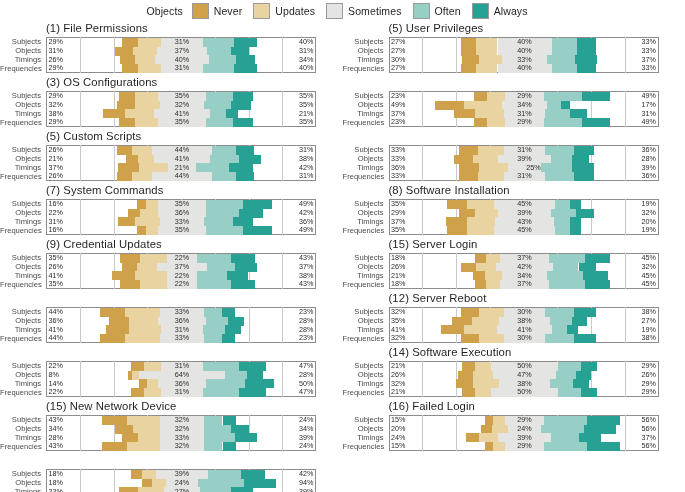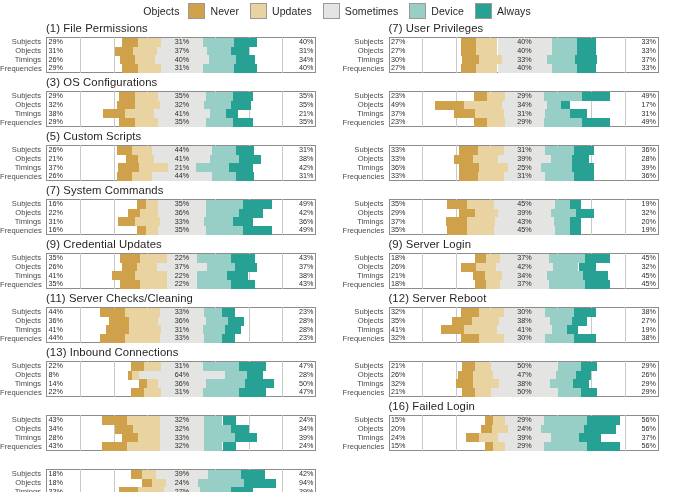--- a/index.html
+++ b/index.html
@@ -90,21 +90,21 @@
         <span class="legend-item">
           <span class="legend-swatch" style="background: rgb(233, 211, 160);"></span>
           <span class="legend-label">Updates</span>
         </span>
         <span class="legend-item">
           <span class="legend-swatch" style="background: rgb(228, 228, 226);"></span>
           <span class="legend-label">Sometimes</span>
         </span>
         <span class="legend-item">
           <span class="legend-swatch" style="background: rgb(151, 206, 198);"></span>
-          <span class="legend-label">Device</span>
+          <span class="legend-label">Often</span>
         </span>
         <span class="legend-item">
           <span class="legend-swatch" style="background: rgb(39, 161, 147);"></span>
           <span class="legend-label">Always</span>
         </span>
       </span>
   </div>
 
   <div class="panels" id="panels">
       <div class="panel">
@@ -160,21 +160,21 @@
             <div class="seg seg-sometimes" style="left: 114.075px; width: 41.85px;"></div>
             <div class="seg seg-often" style="left: 155.925px; width: 31.05px;"></div>
             <div class="seg seg-always" style="left: 186.975px; width: 22.95px;"></div>
             <span class="vlabel left">29%</span>
             <span class="vlabel mid" style="left: 135px;">31%</span>
             <span class="vlabel right">40%</span>
           </div>
         </div>
       </div>
       <div class="panel">
-        <div class="panel-title">(7) User Privileges</div>
+        <div class="panel-title">(5) User Privileges</div>
         <div class="rowlabels">
           <div class="rowlabel">Subjects</div>
           <div class="rowlabel">Objects</div>
           <div class="rowlabel">Timings</div>
           <div class="rowlabel">Frequencies</div>
         </div>
         <div class="plot">
           <div class="frame"></div>
           <div class="gridline" style="left: 33.75px;"></div>
           <div class="gridline" style="left: 67.5px;"></div>
@@ -437,21 +437,21 @@
             <span class="vlabel mid" style="left: 135px;">39%</span>
             <span class="vlabel right">28%</span>
           </div>
           <div class="rowband" style="top: 18.2px;">
             <div class="seg seg-never" style="left: 69.525px; width: 20.25px;"></div>
             <div class="seg seg-rarely" style="left: 89.775px; width: 28.35px;"></div>
             <div class="seg seg-sometimes" style="left: 118.125px; width: 33.75px;"></div>
             <div class="seg seg-often" style="left: 151.875px; width: 31.05px;"></div>
             <div class="seg seg-always" style="left: 182.925px; width: 21.6px;"></div>
             <span class="vlabel left">36%</span>
-            <span class="vlabel mid" style="left: 135px;">25%</span>
+            <span class="vlabel mid" style="left: 144px;">25%</span>
             <span class="vlabel right">39%</span>
           </div>
           <div class="rowband" style="top: 26.8px;">
             <div class="seg seg-never" style="left: 69.525px; width: 18.9px;"></div>
             <div class="seg seg-rarely" style="left: 88.425px; width: 25.65px;"></div>
             <div class="seg seg-sometimes" style="left: 114.075px; width: 41.85px;"></div>
             <div class="seg seg-often" style="left: 155.925px; width: 28.35px;"></div>
             <div class="seg seg-always" style="left: 184.275px; width: 20.25px;"></div>
             <span class="vlabel left">33%</span>
             <span class="vlabel mid" style="left: 135px;">31%</span>
@@ -512,20 +512,21 @@
             <div class="seg seg-sometimes" style="left: 111.375px; width: 47.25px;"></div>
             <div class="seg seg-often" style="left: 158.625px; width: 37.8px;"></div>
             <div class="seg seg-always" style="left: 196.425px; width: 28.35px;"></div>
             <span class="vlabel left">16%</span>
             <span class="vlabel mid" style="left: 135px;">35%</span>
             <span class="vlabel right">49%</span>
           </div>
         </div>
       </div>
       <div class="panel">
+        <div class="panel-title">(8) Software Installation</div>
         <div class="rowlabels">
           <div class="rowlabel">Subjects</div>
           <div class="rowlabel">Objects</div>
           <div class="rowlabel">Timings</div>
           <div class="rowlabel">Frequencies</div>
         </div>
         <div class="plot">
           <div class="frame"></div>
           <div class="gridline" style="left: 33.75px;"></div>
           <div class="gridline" style="left: 67.5px;"></div>
@@ -629,21 +630,21 @@
             <div class="seg seg-sometimes" style="left: 120.15px; width: 29.7px;"></div>
             <div class="seg seg-often" style="left: 149.85px; width: 33.75px;"></div>
             <div class="seg seg-always" style="left: 183.6px; width: 24.3px;"></div>
             <span class="vlabel left">35%</span>
             <span class="vlabel mid" style="left: 135px;">22%</span>
             <span class="vlabel right">43%</span>
           </div>
         </div>
       </div>
       <div class="panel">
-        <div class="panel-title">(9) Server Login</div>
+        <div class="panel-title">(15) Server Login</div>
         <div class="rowlabels">
           <div class="rowlabel">Subjects</div>
           <div class="rowlabel">Objects</div>
           <div class="rowlabel">Timings</div>
           <div class="rowlabel">Frequencies</div>
         </div>
         <div class="plot">
           <div class="frame"></div>
           <div class="gridline" style="left: 33.75px;"></div>
           <div class="gridline" style="left: 67.5px;"></div>
@@ -688,21 +689,20 @@
             <div class="seg seg-sometimes" style="left: 110.025px; width: 49.95px;"></div>
             <div class="seg seg-often" style="left: 159.975px; width: 35.1px;"></div>
             <div class="seg seg-always" style="left: 195.075px; width: 25.65px;"></div>
             <span class="vlabel left">18%</span>
             <span class="vlabel mid" style="left: 135px;">37%</span>
             <span class="vlabel right">45%</span>
           </div>
         </div>
       </div>
       <div class="panel">
-        <div class="panel-title">(11) Server Checks/Cleaning</div>
         <div class="rowlabels">
           <div class="rowlabel">Subjects</div>
           <div class="rowlabel">Objects</div>
           <div class="rowlabel">Timings</div>
           <div class="rowlabel">Frequencies</div>
         </div>
         <div class="plot">
           <div class="frame"></div>
           <div class="gridline" style="left: 33.75px;"></div>
           <div class="gridline" style="left: 67.5px;"></div>
@@ -806,21 +806,20 @@
             <div class="seg seg-sometimes" style="left: 114.75px; width: 40.5px;"></div>
             <div class="seg seg-often" style="left: 155.25px; width: 29.7px;"></div>
             <div class="seg seg-always" style="left: 184.95px; width: 21.6px;"></div>
             <span class="vlabel left">32%</span>
             <span class="vlabel mid" style="left: 135px;">30%</span>
             <span class="vlabel right">38%</span>
           </div>
         </div>
       </div>
       <div class="panel">
-        <div class="panel-title">(13) Inbound Connections</div>
         <div class="rowlabels">
           <div class="rowlabel">Subjects</div>
           <div class="rowlabel">Objects</div>
           <div class="rowlabel">Timings</div>
           <div class="rowlabel">Frequencies</div>
         </div>
         <div class="plot">
           <div class="frame"></div>
           <div class="gridline" style="left: 33.75px;"></div>
           <div class="gridline" style="left: 67.5px;"></div>
@@ -865,20 +864,21 @@
             <div class="seg seg-sometimes" style="left: 114.075px; width: 41.85px;"></div>
             <div class="seg seg-often" style="left: 155.925px; width: 36.45px;"></div>
             <div class="seg seg-always" style="left: 192.375px; width: 27px;"></div>
             <span class="vlabel left">22%</span>
             <span class="vlabel mid" style="left: 135px;">31%</span>
             <span class="vlabel right">47%</span>
           </div>
         </div>
       </div>
       <div class="panel">
+        <div class="panel-title">(14) Software Execution</div>
         <div class="rowlabels">
           <div class="rowlabel">Subjects</div>
           <div class="rowlabel">Objects</div>
           <div class="rowlabel">Timings</div>
           <div class="rowlabel">Frequencies</div>
         </div>
         <div class="plot">
           <div class="frame"></div>
           <div class="gridline" style="left: 33.75px;"></div>
           <div class="gridline" style="left: 67.5px;"></div>
@@ -923,20 +923,21 @@
             <div class="seg seg-sometimes" style="left: 101.25px; width: 67.5px;"></div>
             <div class="seg seg-often" style="left: 168.75px; width: 22.95px;"></div>
             <div class="seg seg-always" style="left: 191.7px; width: 16.2px;"></div>
             <span class="vlabel left">21%</span>
             <span class="vlabel mid" style="left: 135px;">50%</span>
             <span class="vlabel right">29%</span>
           </div>
         </div>
       </div>
       <div class="panel">
+        <div class="panel-title">(15) New Network Device</div>
         <div class="rowlabels">
           <div class="rowlabel">Subjects</div>
           <div class="rowlabel">Objects</div>
           <div class="rowlabel">Timings</div>
           <div class="rowlabel">Frequencies</div>
         </div>
         <div class="plot">
           <div class="frame"></div>
           <div class="gridline" style="left: 33.75px;"></div>
           <div class="gridline" style="left: 67.5px;"></div>

